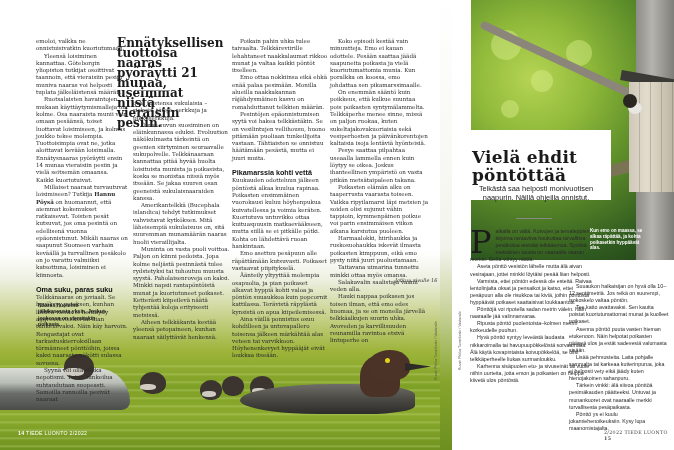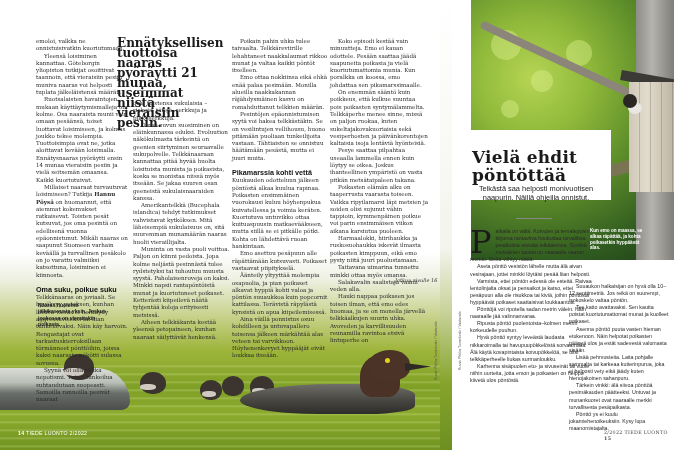--- a/index.html
+++ b/index.html
@@ -158,21 +158,21 @@
   <div class="loon-neck"></div>
   <div class="loon-head"></div>
   <div class="loon-eye"></div>
   <div class="loon-bill"></div>
 
   <div class="col col1">
     <p class="noindent">emoloi, valkka ne onnistuisivatkin kuoriutumaan.</p>
     <p>Yleensä loisiminen kannattaa. Göteborgin yliopiston tutkijat osoittivat taannoin, että vieraisiin pesiin munivа naaras voi helposti tuplata jälkeläistensä määrän.</p>
     <p>Ruotsalaisten havaintojen mukaan käyttäytymismalleja on kolme. Osa naaraista munii vain omaan pesäänsä, toiset luottavat loisimiseen, ja kolmas joukko tekee molempia. Tuottoisimpia ovat ne, jotka aloittavat kevään loisimalla. Ennätysnaaras pyöräytti ensin 14 munaa vieraisiin pesiin ja vielä seitsemän omaansa. Kaikki kuoriutuivat.</p>
     <p><span>Millaiset naaraat turvautuvat loisimiseen? Tutkija</span> <b>Hannu Pöysä</b> <span>on huomannut, että aiemmat kokemukset ratkaisevat. Toisten pesät kutsuvat, jos oma pesintä on edellisenä vuonna epäonnistunut. Mikäli naaras on saapunut Suomeen varhain keväällä ja turvallinen pesäkolo on jo varattu valmiiksi katsottuna, loisiminen ei kiinnosta.</span></p>
-    <h3>Oma suku, poikue suku</h3>
+    <h3>Oma suku, paras suku</h3>
     <p class="noindent">Telkkänaaras on joviaali. Se hyväksyy petoksen, kunhan loisiva vieras ei heittäydy aggressiiviseksi tai liian tunkeilevaksi. Näin käy harvoin. Rengastajat ovat tarkastuskierroksillaan törmänneet pönttöihin, joissa kaksi naarasta nökötti sulassa sovussa.</p>
     <p>Syynä voi olla silkka nepotismi. Tutun tunkeilua suhtaudutaan suopeasti. Samoilla rannoilla pesivät naaraat</p>
   </div>
 
   <div class="pullquote">Ennätyksellisen tuottoisa naaras pyöräytti 21 munaa, useimmat niistä vieraisiin pesiin.</div>
   <div class="pq-rule"></div>
   <div class="col col2">
     <p class="noindent">ovat toistensa sukulaisia – siskoja, tätejä, serkkuja ja pikkuserkkuja.</p>
     <p>Oman suvun suosiminen on eläinkunnassa eduksi. Evoluution näkökulmasta tärkeintä on geenien siirtyminen seuraavalle sukupolvelle. Telkkänaaraan kannattaa pitää hyvää huolta loisituista munista ja poikasista, koska se monistaa niissä myös itseään. Se jakaa suuren osan geeneistä sukulaisnaaraiden kanssa.</p>
     <p>Amerikantelkkä (Bucephala islandica) tehdyt tutkimukset vahvistavat kytköksen. Mitä läheisempiä sukulaisuus on, sitä suuremman munamäärän naaras huolii vieraillijalta.</p>

